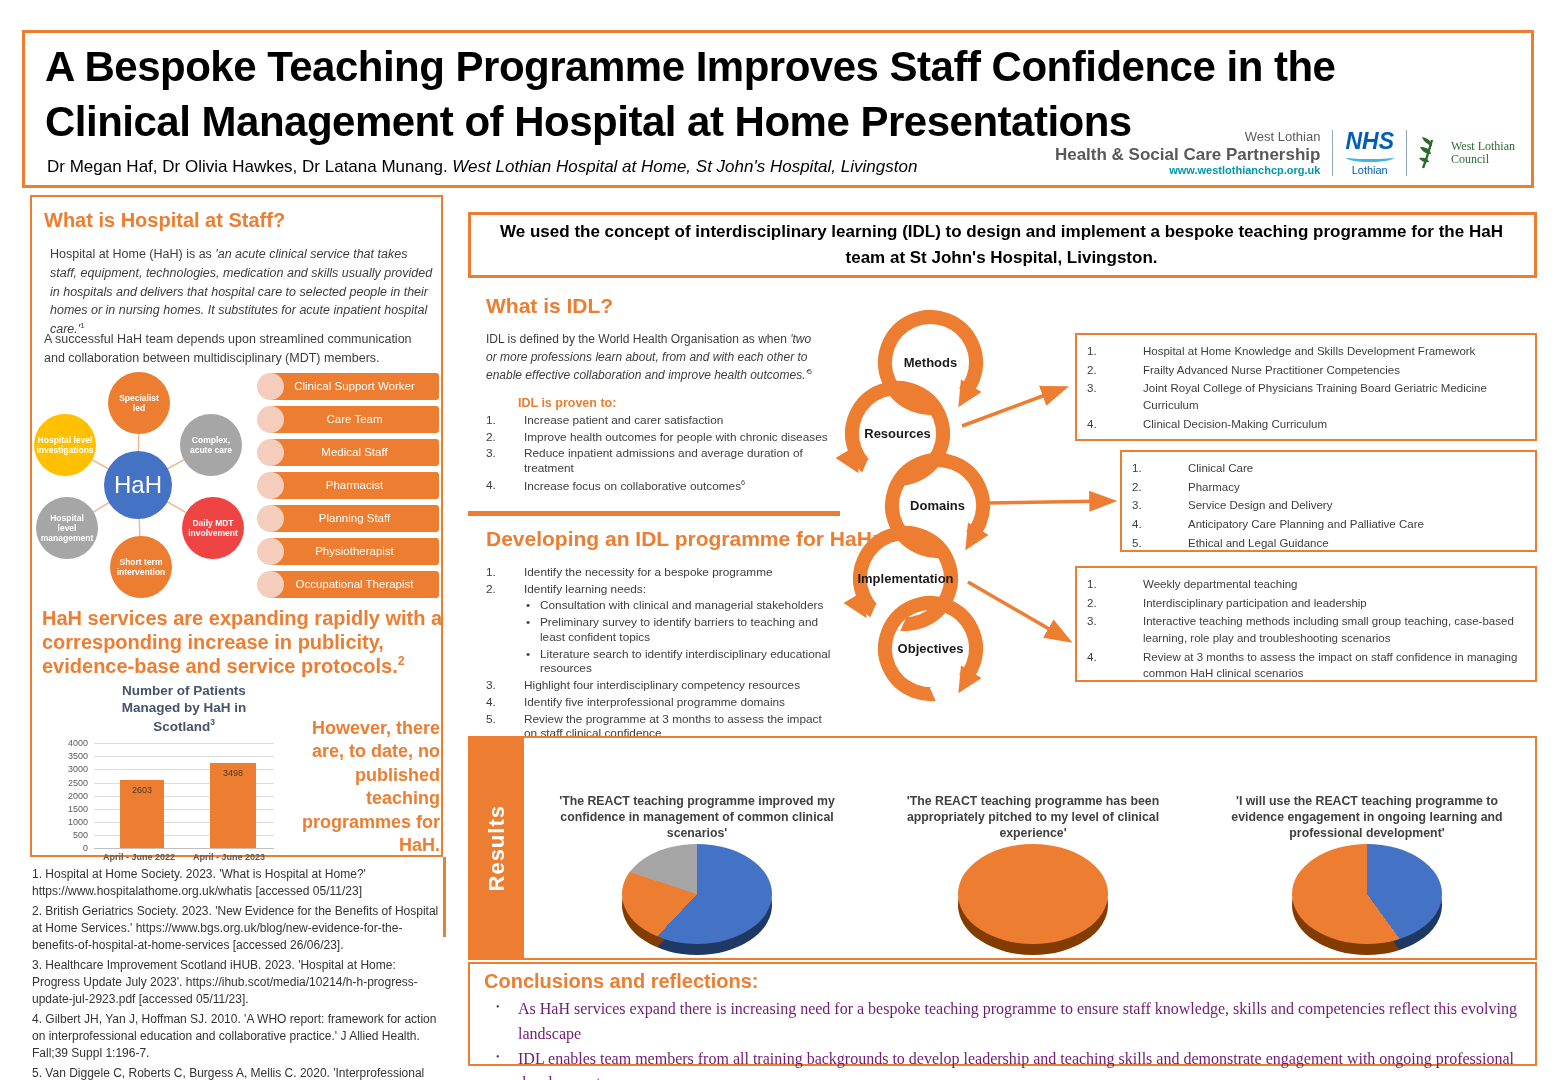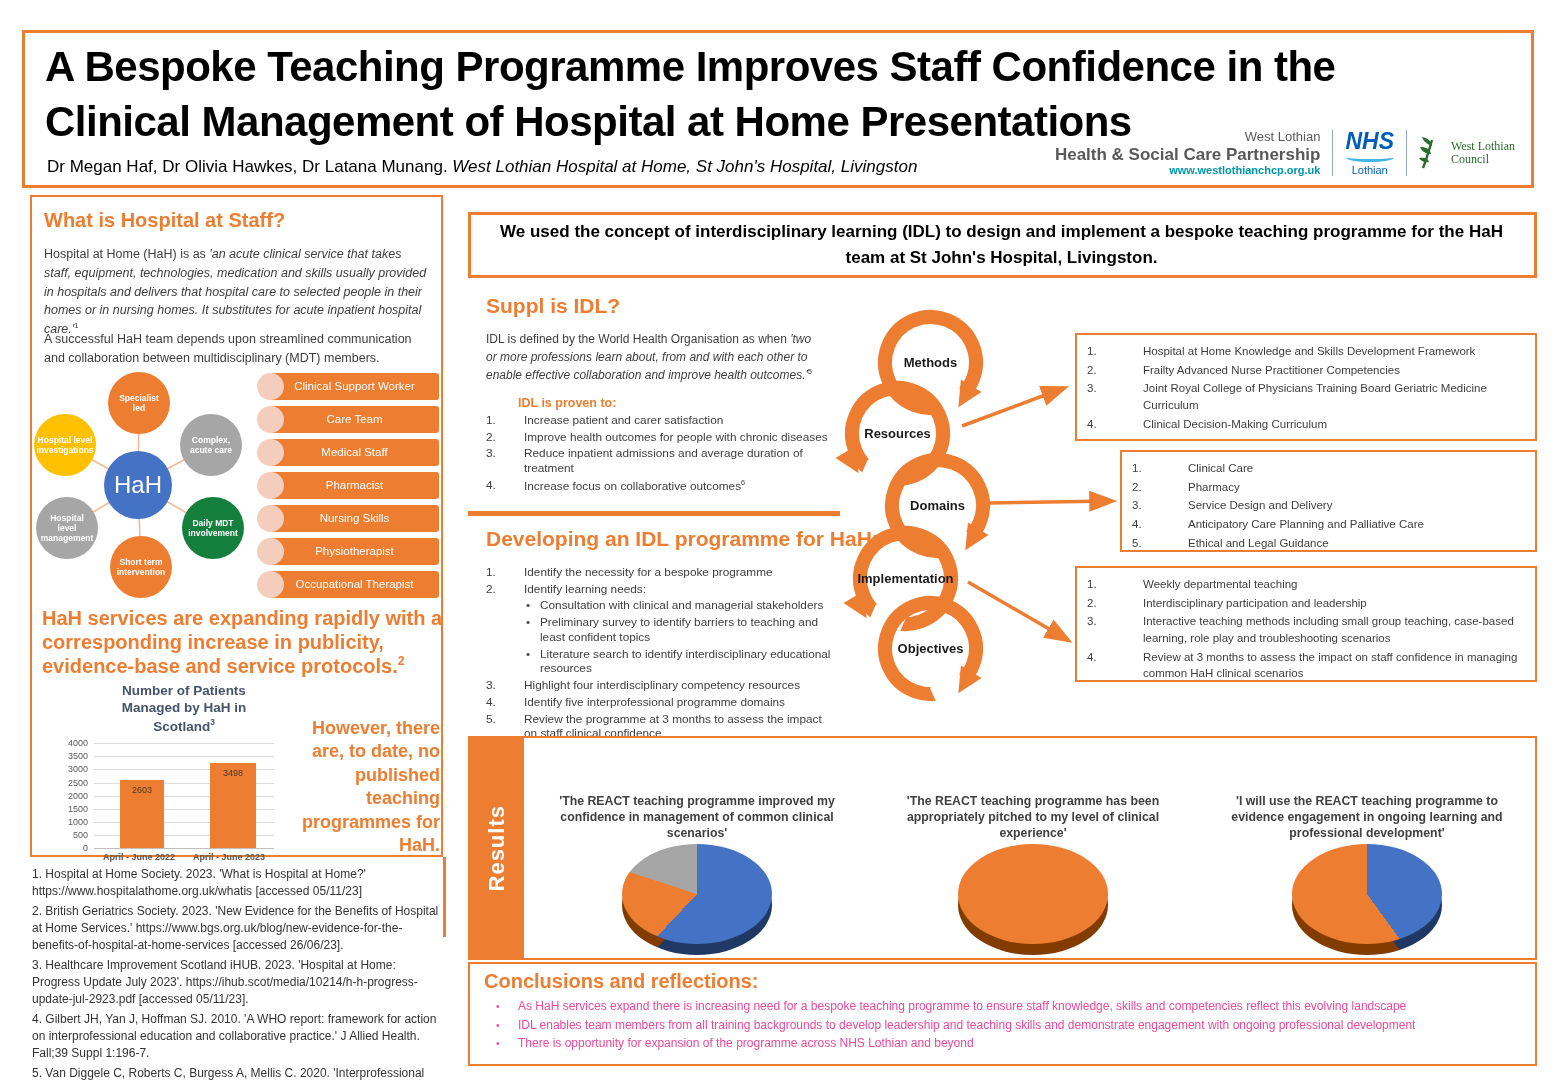--- a/index.html
+++ b/index.html
@@ -91,21 +91,21 @@
   .pie3d{position:relative;width:150px;height:112px;}
   .pie-base{position:absolute;left:0;top:11px;width:150px;height:100px;border-radius:50%;}
   .pie-top{position:absolute;left:0;top:0;width:150px;height:100px;border-radius:50%;}
   .plegend{display:flex;justify-content:center;gap:10px;font-size:9px;color:#404040;margin-top:3px;}
   .plegend.boxed{border:1px solid #BFBFBF;width:fit-content;margin:3px auto 0;padding:4px 8px;}
   .lg-item{display:flex;align-items:center;gap:3px;}
   .lg-sq{width:8px;height:8px;display:inline-block;}
 
   
   .conclusions{padding:6px 14px;}
-  .cbullet{position:relative;padding-left:34px;font-size:12px;line-height:1.55;color:#ec4899;}
+  .cbullet{position:relative;padding-left:34px;font-size:16px;line-height:1.55;color:#701a75;font-family:Liberation Serif, serif;}
   .cbullet::before{content:"\2022";position:absolute;left:12px;font-size:10px;top:2px;}
 </style>
 </head>
 <body>
 
 <div class="poster">
 
   <div class="obox" style="left:22px;top:30px;width:1512px;height:158px;">
     <div class="abs" style="left:20px;top:6px;width:1470px;">
       <span class="title-line">A Bespoke Teaching Programme Improves Staff Confidence in the</span>
@@ -137,37 +137,37 @@
         <div class="council-text">
           <div>West Lothian</div>
           <div>Council</div>
         </div>
       </div>
     </div>
   </div>
 
   <div class="obox" style="left:30px;top:195px;width:413px;height:662px;border-width:2px;">
     <div class="abs sec-head" style="left:12px;top:12px;">What is Hospital at Staff?</div>
-    <div class="abs body-txt" style="left:12px;top:48px;width:386px;">
+    <div class="abs body-txt" style="left:18px;top:48px;width:386px;">
       <span>Hospital at Home (HaH) is as </span><i>'an acute clinical service that takes staff, equipment, technologies, medication and skills usually provided in hospitals and delivers that hospital care to selected people in their homes or in nursing homes. It substitutes for acute inpatient hospital care.'</i><sup>1</sup>
     </div>
     <div class="abs body-txt" style="left:12px;top:133px;width:386px;">A successful HaH team depends upon streamlined communication and collaboration between multidisciplinary (MDT) members.</div>
 
     <div class="abs" style="left:2px;top:168px;width:215px;height:240px;"><svg width="215" height="240">
           <line x1="104" y1="120" x2="105" y2="38" stroke="#F2B990" stroke-width="1.5"></line>
           <line x1="104" y1="120" x2="177" y2="80" stroke="#F2B990" stroke-width="1.5"></line>
           <line x1="104" y1="120" x2="179" y2="163" stroke="#F2B990" stroke-width="1.5"></line>
           <line x1="104" y1="120" x2="107" y2="202" stroke="#F2B990" stroke-width="1.5"></line>
           <line x1="104" y1="120" x2="33" y2="163" stroke="#F2B990" stroke-width="1.5"></line>
           <line x1="104" y1="120" x2="31" y2="80" stroke="#F2B990" stroke-width="1.5"></line>
         </svg><div class="hub-node" style="left: 74px; top: 7px; background: rgb(237, 125, 49);">
           <span class="hub-node-label">Specialist led</span>
         </div><div class="hub-node" style="left: 146px; top: 49px; background: rgb(166, 166, 166);">
           <span class="hub-node-label">Complex, acute care</span>
-        </div><div class="hub-node" style="left: 148px; top: 132px; background: #15803d;">
+        </div><div class="hub-node" style="left: 148px; top: 132px; background: #ef4444;">
           <span class="hub-node-label">Daily MDT involvement</span>
         </div><div class="hub-node" style="left: 76px; top: 171px; background: rgb(237, 125, 49);">
           <span class="hub-node-label">Short term intervention</span>
         </div><div class="hub-node" style="left: 2px; top: 132px; background: rgb(166, 166, 166);">
           <span class="hub-node-label">Hospital level management</span>
         </div><div class="hub-node" style="left: 0px; top: 49px; background: rgb(255, 192, 0);">
           <span class="hub-node-label">Hospital level investigations</span>
         </div><div class="hub-center" style="left: 70px; top: 86px; background: rgb(68, 114, 196);">HaH</div></div>
 
     <div class="abs" style="left:225px;top:176px;width:182px;">
@@ -182,21 +182,21 @@
         <div class="role">
           <span class="role-dot"></span>
           <span class="role-bar">Medical Staff</span>
         </div>
         <div class="role">
           <span class="role-dot"></span>
           <span class="role-bar">Pharmacist</span>
         </div>
         <div class="role">
           <span class="role-dot"></span>
-          <span class="role-bar">Nursing Skills</span>
+          <span class="role-bar">Planning Staff</span>
         </div>
         <div class="role">
           <span class="role-dot"></span>
           <span class="role-bar">Physiotherapist</span>
         </div>
         <div class="role">
           <span class="role-dot"></span>
           <span class="role-bar">Occupational Therapist</span>
         </div>
       </div>
@@ -249,21 +249,21 @@
       <p>2. British Geriatrics Society. 2023. 'New Evidence for the Benefits of Hospital at Home Services.' https://www.bgs.org.uk/blog/new-evidence-for-the-benefits-of-hospital-at-home-services [accessed 26/06/23].</p>
       <p>3. Healthcare Improvement Scotland iHUB. 2023. 'Hospital at Home: Progress Update July 2023'. https://ihub.scot/media/10214/h-h-progress-update-jul-2923.pdf [accessed 05/11/23].</p>
       <p>4. Gilbert JH, Yan J, Hoffman SJ. 2010. 'A WHO report: framework for action on interprofessional education and collaborative practice.' J Allied Health. Fall;39 Suppl 1:196-7.</p>
       <p>5. Van Diggele C, Roberts C, Burgess A, Mellis C. 2020. 'Interprofessional education: tips for design and implementation.' BMC Med Educ. Dec 3;20(Suppl 2):455.</p>
     </div>
 
   <div class="abs" style="left:443px;top:857px;width:3px;height:80px;background:var(--accent);"></div>
 
   <div class="obox banner" style="left:468px;top:212px;width:1069px;height:66px;padding-left:24px;">We used the concept of interdisciplinary learning (IDL) to design and implement a bespoke teaching programme for the HaH team at St John's Hospital, Livingston.</div>
 
-  <div class="abs sec-head" style="left:486px;top:294px;font-size:21px;">Suppl is IDL?</div>
+  <div class="abs sec-head" style="left:486px;top:294px;font-size:21px;">What is IDL?</div>
   <div class="abs idl-def" style="left:486px;top:330px;width:338px;">
     <span>IDL is defined by the World Health Organisation as when </span><i>'two or more professions learn about, from and with each other to enable effective collaboration and improve health outcomes.'</i><sup>5</sup>
   </div>
   <div class="abs mini-head" style="left:486px;top:396px;margin-left:32px;">IDL is proven to:</div>
   <div class="abs" style="left:486px;top:413px;width:342px;">
       <div class="nrow">
         <span class="nnum">1.</span>
         <span class="ntxt">Increase patient and carer satisfaction</span>
       </div>
       <div class="nrow">

